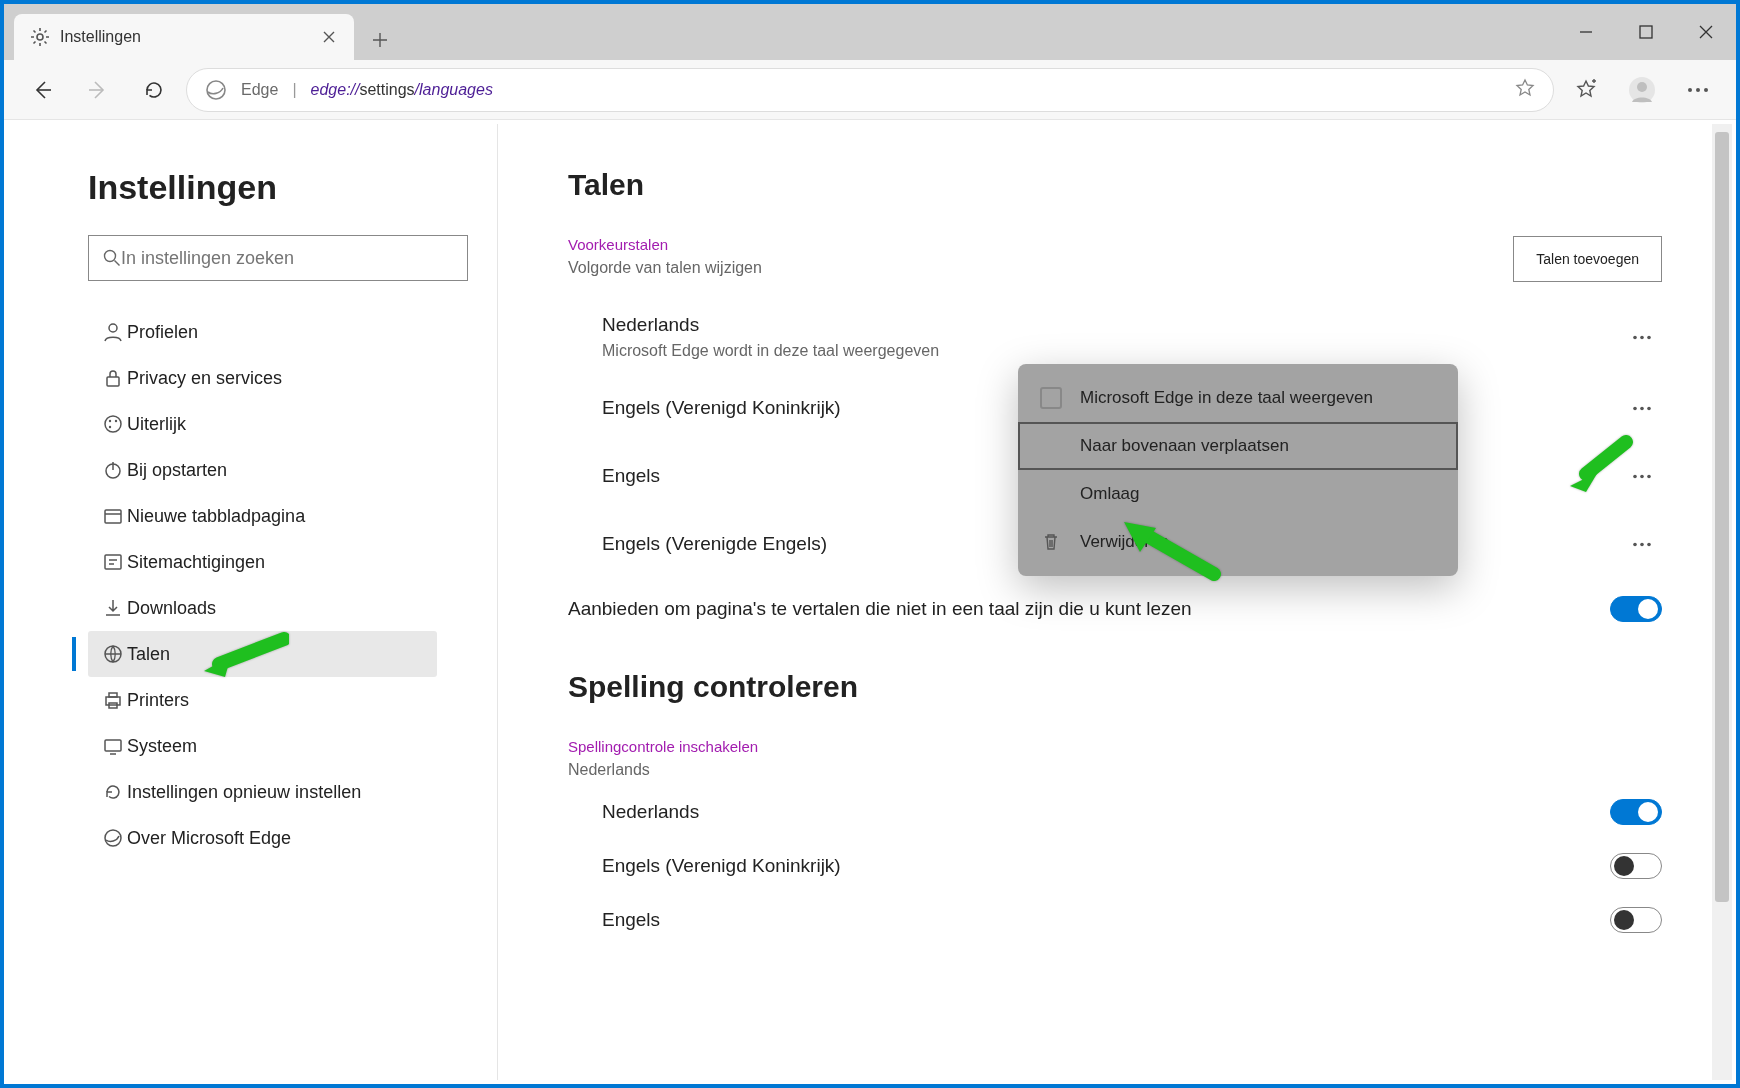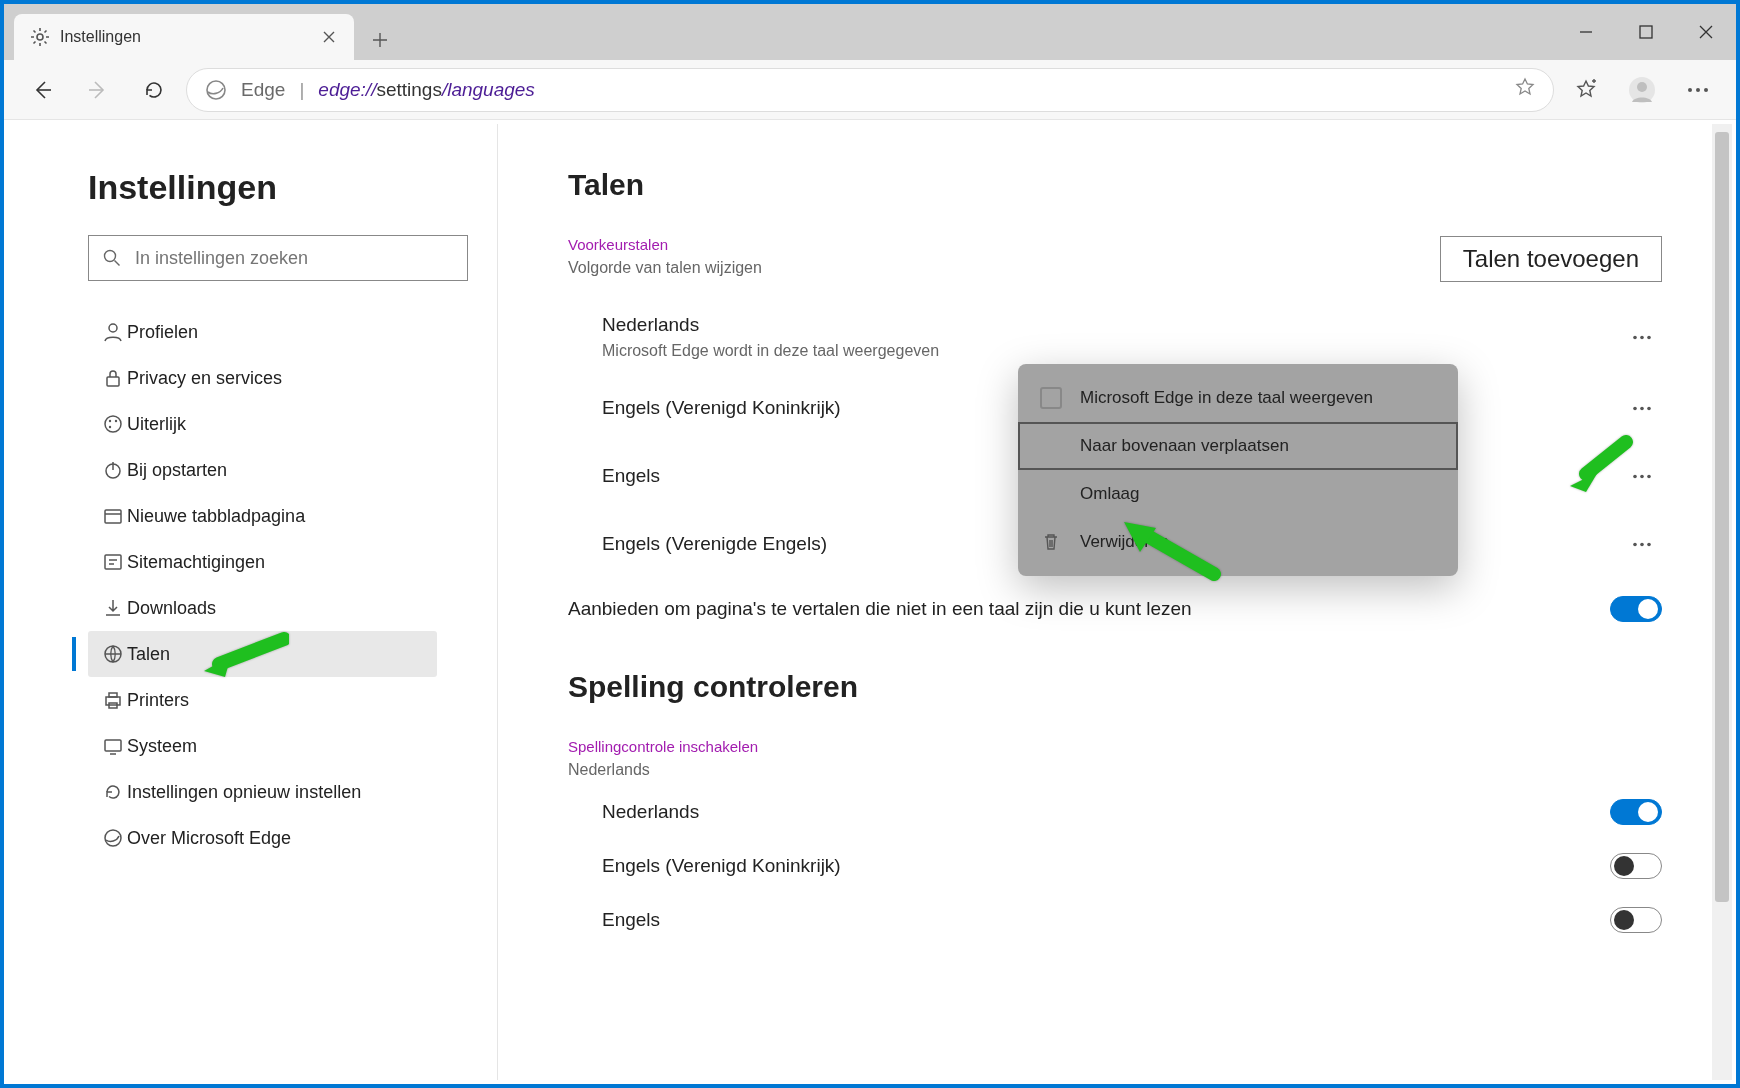--- a/index.html
+++ b/index.html
@@ -13,43 +13,43 @@
   .tab .favicon { width:20px; height:20px; display:flex; align-items:center; justify-content:center; }
   .tab .title { flex:1; white-space:nowrap; overflow:hidden; text-overflow:ellipsis; }
   .tab .close { width:18px; height:18px; display:flex; align-items:center; justify-content:center; color:#555; }
   .newtab { width:40px; height:40px; display:flex; align-items:center; justify-content:center; color:#555; font-size:22px; margin-left:6px; }
   .window-controls { position:absolute; right:0; top:0; height:56px; display:flex; }
   .window-controls .wc { width:60px; display:flex; align-items:center; justify-content:center; color:#333; }
   
   .toolbar { height:60px; background:#f7f7f7; display:flex; align-items:center; padding:0 14px; gap:8px; border-bottom:1px solid #e5e5e5; }
   .tool-btn { width:48px; height:48px; display:flex; align-items:center; justify-content:center; color:#555; border-radius:4px; }
   .tool-btn.disabled { color:#bbb; }
-  .omnibox { flex:1; height:44px; background:#fff; border:1px solid #ddd; border-radius:22px; display:flex; align-items:center; padding:0 18px; gap:14px; font-size:19px; color:#333; }
+  .omnibox { flex:1; height:44px; background:#fff; border:1px solid #ddd; border-radius:22px; display:flex; align-items:center; padding:0 18px; gap:14px; font-size:16px; color:#333; }
   .omnibox .edge-icon { width:22px; height:22px; opacity:.7; }
   .omnibox .proto { color:#6a6a6a; }
   .omnibox .sep { color:#999; }
   .omnibox .url-main { color:#333; }
   .omnibox .url-gray { color:#4c1d95;font-style:italic; }
   .omnibox .star { margin-left:auto; color:#888; }
   
   .content { position:absolute; top:120px; left:4px; right:4px; bottom:4px; background:#fff; display:flex; }
   .sidebar { width:490px; border-right:1px solid #e5e5e5; padding:44px 60px 0 80px; }
   .sidebar h1 { font-size:34px; font-weight:600; color:#222; margin-bottom:28px; }
-  .search-box { width:380px; height:46px; border:1px solid #888; display:flex; align-items:center; padding:8px 14px; gap:14px; margin-bottom:28px; }
+  .search-box { width:380px; height:46px; border:1px solid #888; display:flex; align-items:center; padding:8px 14px; margin-bottom:28px; }
   .search-box input { border:none; outline:none; font-size:18px; flex:1; color:#555; }
   .nav-item { display:flex; align-items:center; height:46px; gap:3px; font-size:18px; color:#222; padding:0 14px; border-radius:3px; position:relative; }
   .nav-item.active { background:#e8e8e8; }
   .nav-item.active::before { content:""; position:absolute; left:-16px; top:6px; bottom:6px; width:4px; background:#0078d4; }
   .nav-item .mi { width:22px; height:22px; display:flex; align-items:center; justify-content:center; color:#555; }
   .main { flex:1; padding:44px 70px 0 70px; position:relative; overflow:hidden; }
   .main h2 { font-size:30px; font-weight:600; color:#222; margin-bottom:34px; }
   .section-head { display:flex; align-items:flex-start; justify-content:space-between; margin-bottom:6px; }
   .section-head .sh-left .sh-title { font-size:15px; font-weight:400; color:#a21caf; }
   .section-head .sh-left .sh-sub { font-size:16px; color:#666; margin-top:6px; }
-  .add-btn { height:46px; padding:0 22px; border:1px solid #888; background:#fff; font-size:24px; color:#222; display:flex; align-items:center; }
+  .add-btn { height:46px; padding:0 22px; border:1px solid #888; background:#fff; font-size:14px; color:#222; display:flex; align-items:center; }
   .lang-list { margin-top:18px; }
   .lang-row { display:flex; align-items:center; padding:14px 0 14px 34px; }
   .lang-row .lr-text .lr-title { font-size:19px; color:#222; font-weight:500; }
   .lang-row .lr-text .lr-sub { font-size:16px; color:#666; margin-top:6px; }
   .lang-row .more { margin-left:auto; width:40px; height:40px; display:flex; align-items:center; justify-content:center; color:#555; }
   .toggle-row { display:flex; align-items:center; padding:18px 0; font-size:19px; color:#222; }
   .toggle { width:52px; height:26px; border-radius:13px; position:relative; background:#fff; border:1px solid #888; }
   .toggle.on { background:#0078d4; border-color:#0078d4; }
   .toggle .knob { position:absolute; top:2px; width:20px; height:20px; border-radius:50%; background:#333; }
   .toggle.on .knob { background:#fff; right:3px; }

